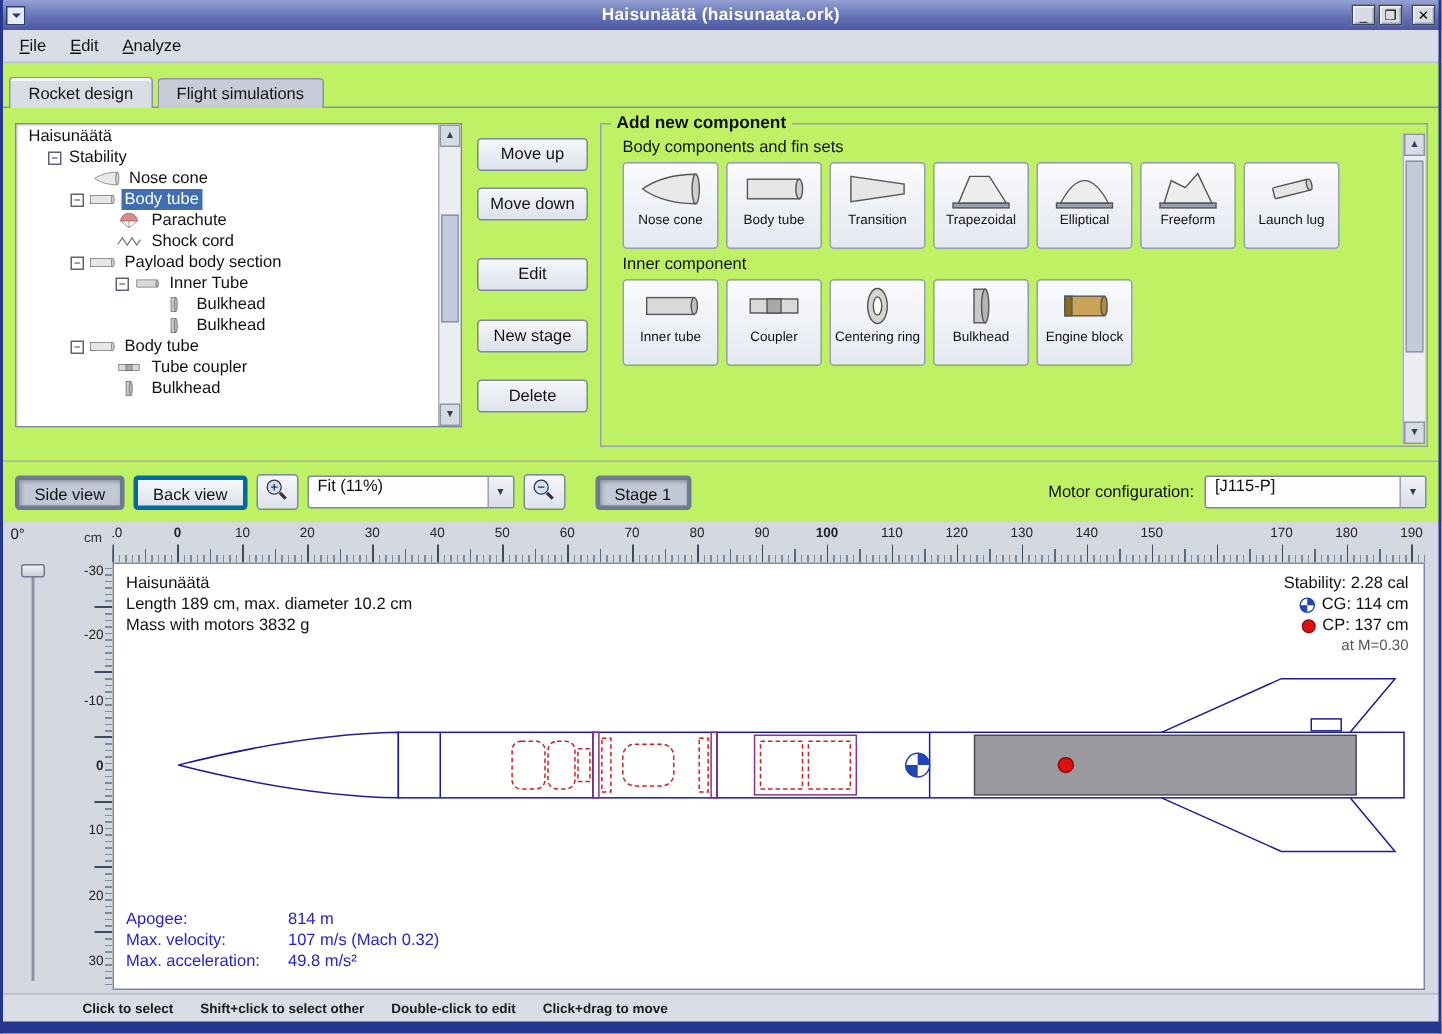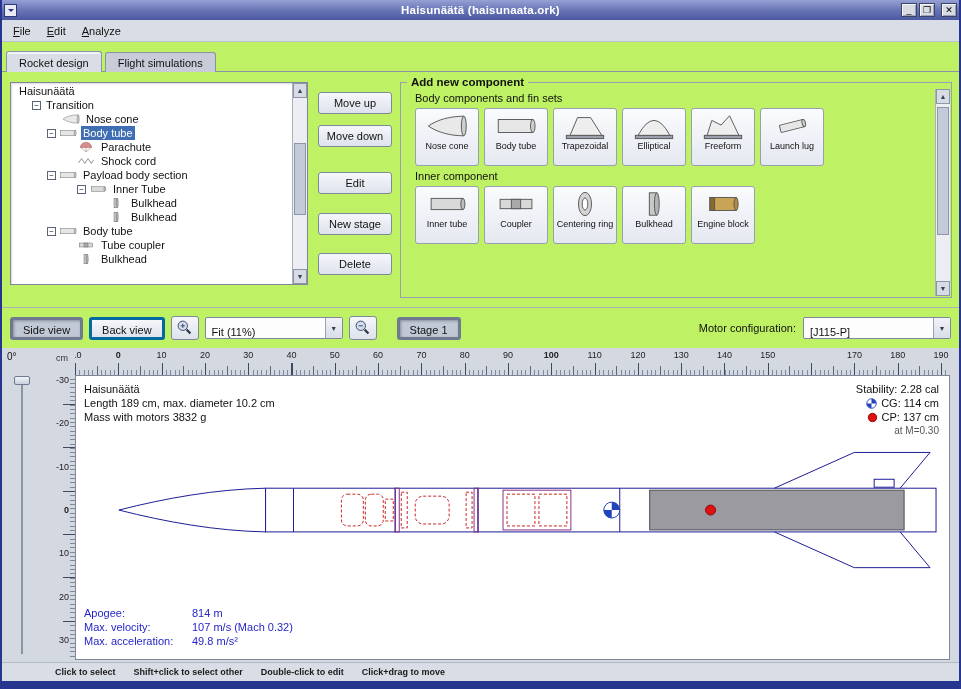--- a/index.html
+++ b/index.html
@@ -78,21 +78,21 @@
 
   
   #view-toolbar { position:absolute; top:307px; left:0; width:961px; height:41px; border-top:1px solid #aab0bc;
     display:flex; align-items:center; padding:0 10px; }
   .push-btn2 { height:23px; background:linear-gradient(#f5f7fa,#dde2ec); border:3px solid #0369a1;
     border-radius:3px; padding:0 10px; line-height:21px; text-align:left; margin-right:6px; }
   .push-btn2.pressed { background:#c2c9d6; box-shadow:inset 1px 1px 3px rgba(0,0,0,.3); border-color:#6f7a90; }
   .icon-btn { width:28px; height:24px; display:flex; align-items:center; justify-content:center;
     border:1px solid #7e899e; border-radius:3px; background:linear-gradient(#f5f7fa,#dde2ec); margin-right:6px; }
   .icon-btn svg { width:17px; height:17px; }
-  .combo { height:22px; border:1px solid #7e899e; background:#fdfdfe; display:flex; align-items:flex-end;
+  .combo { height:22px; border:1px solid #7e899e; background:#fdfdfe; display:flex; align-items:flex-start;
     border-radius:2px; margin-right:6px; }
   .combo .val { padding:0 6px; flex:1; white-space:nowrap; overflow:hidden; }
   .combo .arrow { width:17px; height:100%; background:linear-gradient(#f0f2f7,#d8dde8);
     border-left:1px solid #9aa2b4; display:flex; align-items:center; justify-content:center; font-size:7px; color:#323c55; flex:none; }
   #fit-combo { width:138px; }
   .stage-btn { margin-left:14px; }
   .right-group { margin-left:auto; display:flex; align-items:center; gap:7px; }
 
   
   #figure-area { position:absolute; top:348px; left:0; width:961px; height:314px; background:#d4d8e0; }
@@ -163,21 +163,21 @@
     </div>
 
   <div id="design-pane">
     <div id="tree-panel">
       <div id="tree">
           <div class="tree-row" style="padding-left: 6px;">
             <span class="tree-label">Haisunäätä</span>
           </div>
           <div class="tree-row" style="padding-left: 21px;">
             <span class="expander">−</span>
-            <span class="tree-label">Transition</span>
+            <span class="tree-label">Stability</span>
           </div>
           <div class="tree-row" style="padding-left: 51px;">
             <span class="tree-icon">
               <svg viewBox="0 0 44 30">
                 <path d="M2 15 C12 8 26 4.5 40 4.5 L40 25.5 C26 25.5 12 22 2 15 Z" fill="#e9e9e9" stroke="#555"></path>
                 <ellipse cx="40" cy="15" rx="2.6" ry="10.5" fill="#cfcfcf" stroke="#555"></ellipse>
               </svg>
             </span>
             <span class="tree-label">Nose cone</span>
           </div>
@@ -303,20 +303,28 @@
               <span class="clbl">Nose cone</span>
             </div>
             <div class="comp-btn">
               <span class="cicon">
                 <svg viewBox="0 0 44 30">
                   <rect x="3" y="8" width="37" height="14" fill="#e6e6e6" stroke="#555"></rect>
                   <ellipse cx="40" cy="15" rx="2.4" ry="7" fill="#cfcfcf" stroke="#555"></ellipse>
                 </svg>
               </span>
               <span class="clbl">Body tube</span>
+            </div>
+            <div class="comp-btn">
+              <span class="cicon">
+                <svg viewBox="0 0 44 30">
+                  <path d="M3 6 L41 11.5 L41 18.5 L3 24 Z" fill="#e6e6e6" stroke="#555"></path>
+                </svg>
+              </span>
+              <span class="clbl">Transition</span>
             </div>
             <div class="comp-btn">
               <span class="cicon">
                 <svg viewBox="0 0 44 30">
                   <rect x="2" y="25" width="40" height="3.5" fill="#9aa0ac" stroke="#555"></rect>
                   <path d="M6 25 L14 6 L28 6 L40 25 Z" fill="#eee" stroke="#555"></path>
                 </svg>
               </span>
               <span class="clbl">Trapezoidal</span>
             </div>

